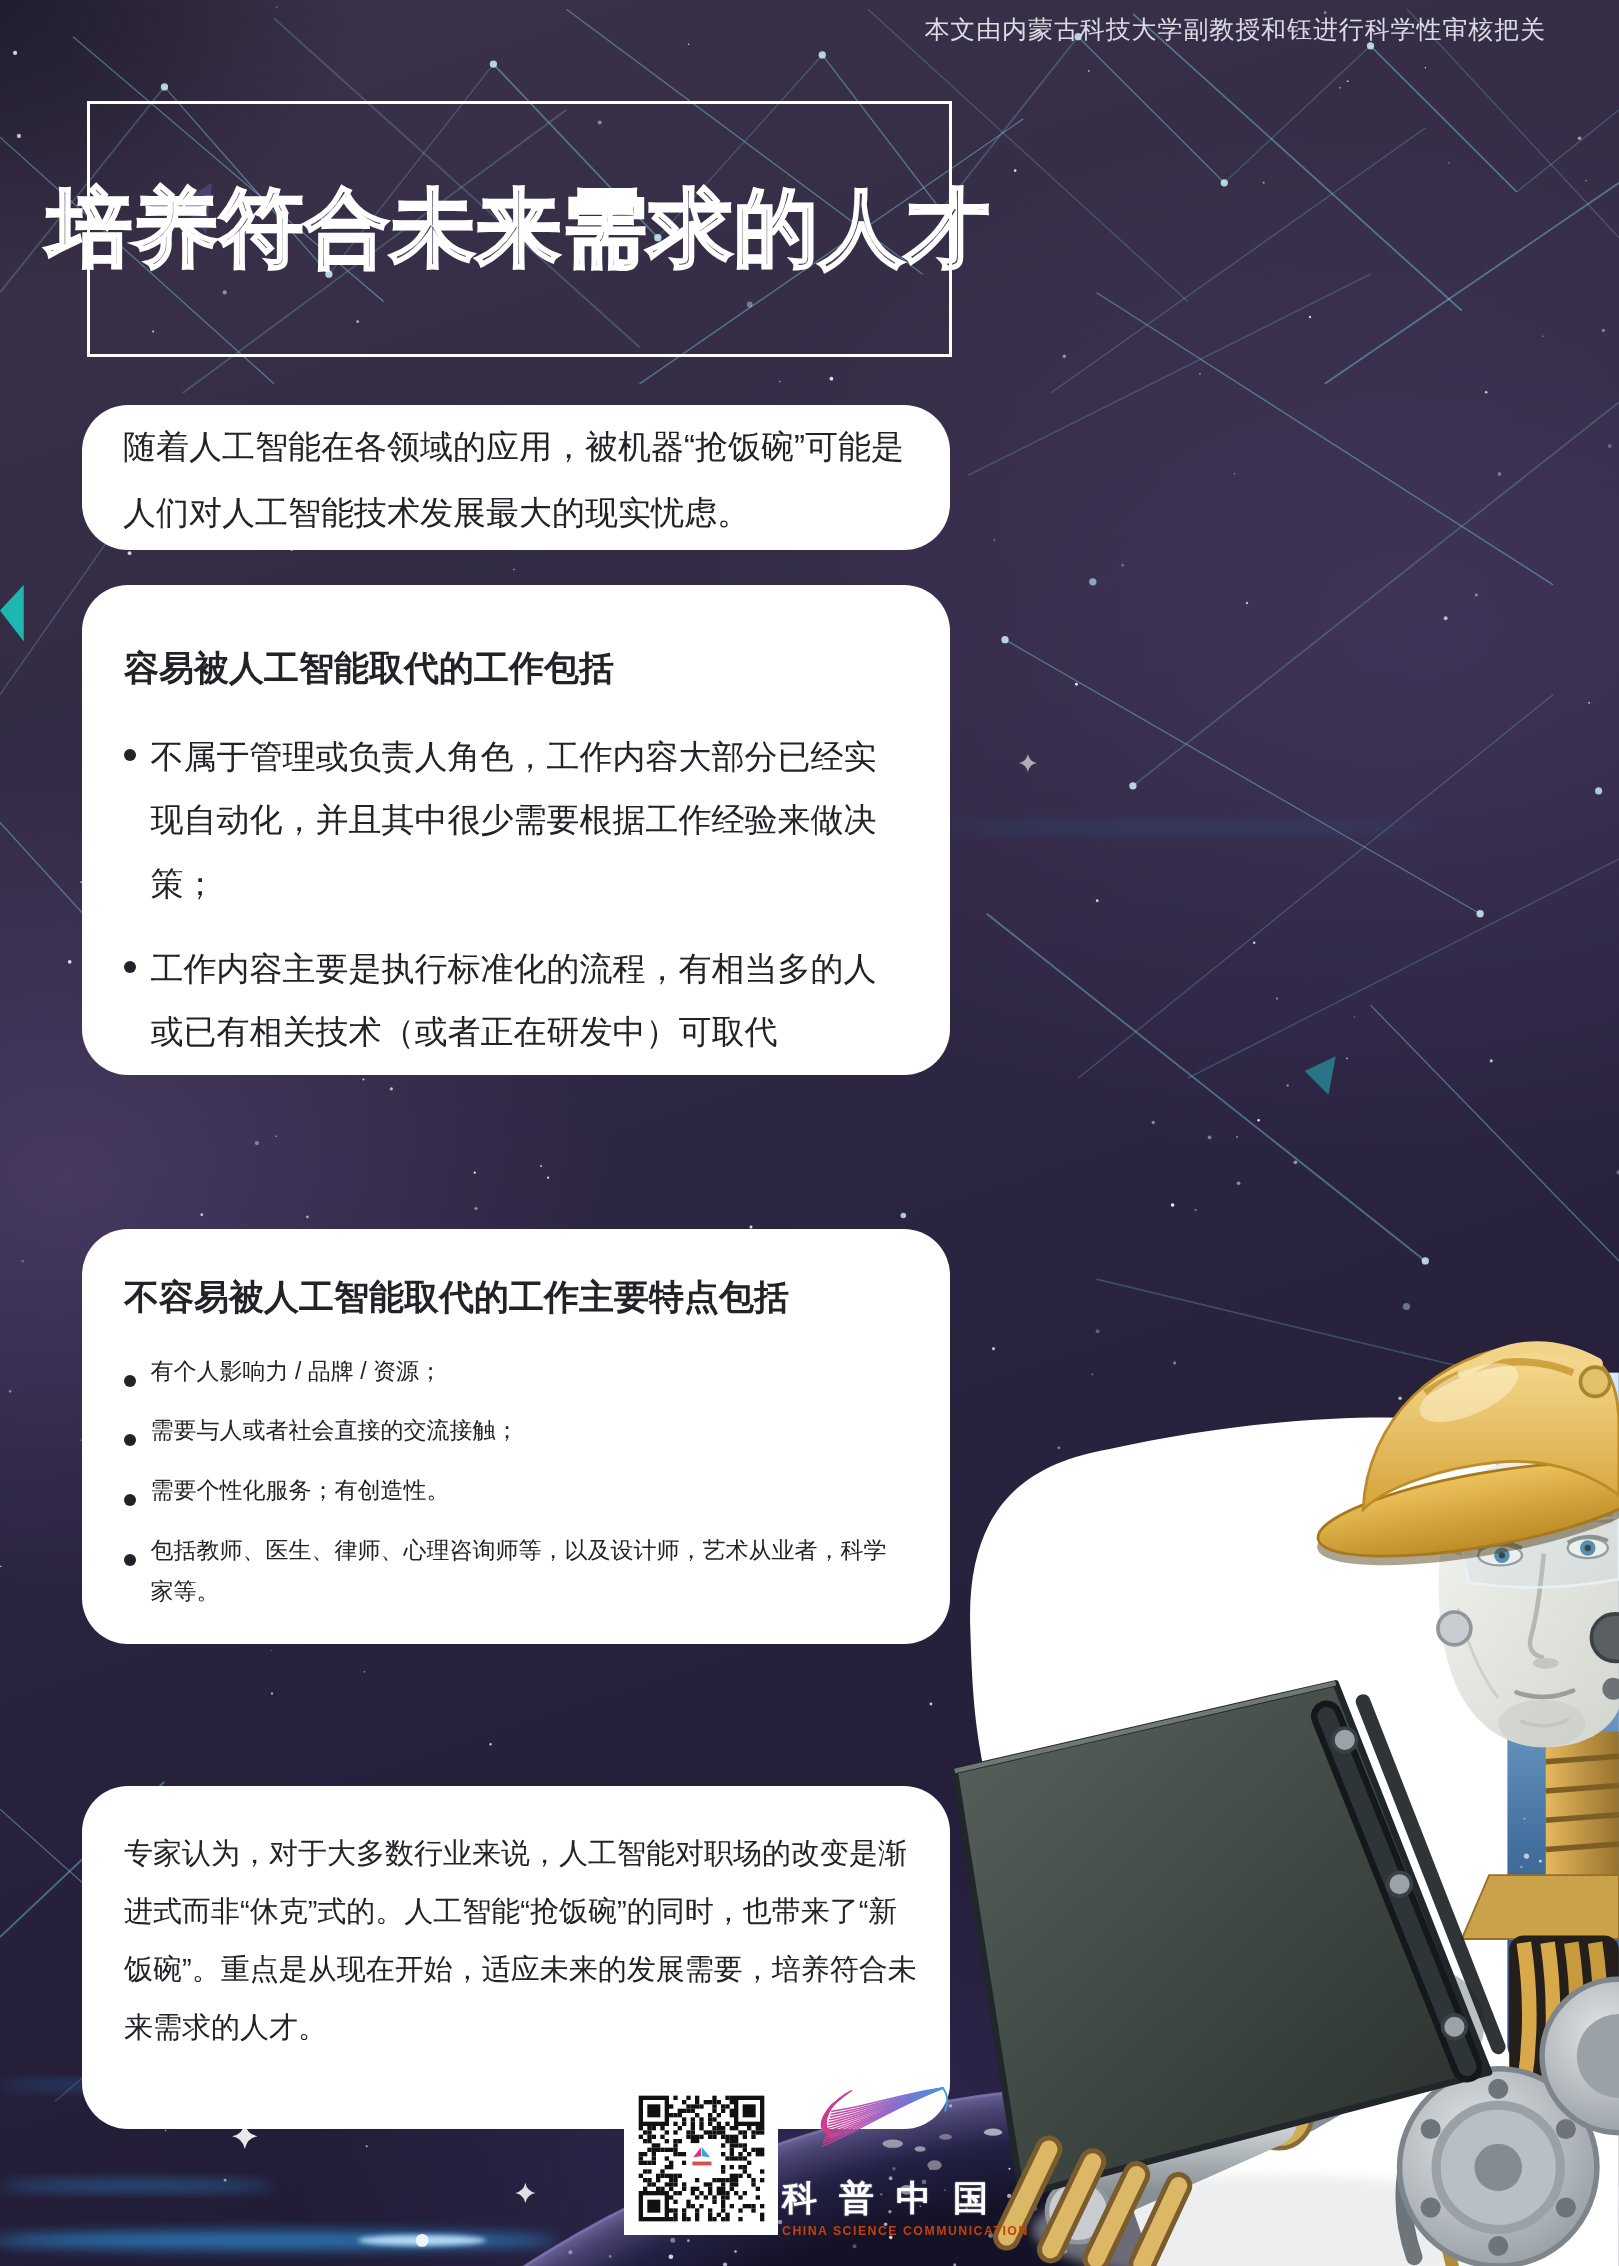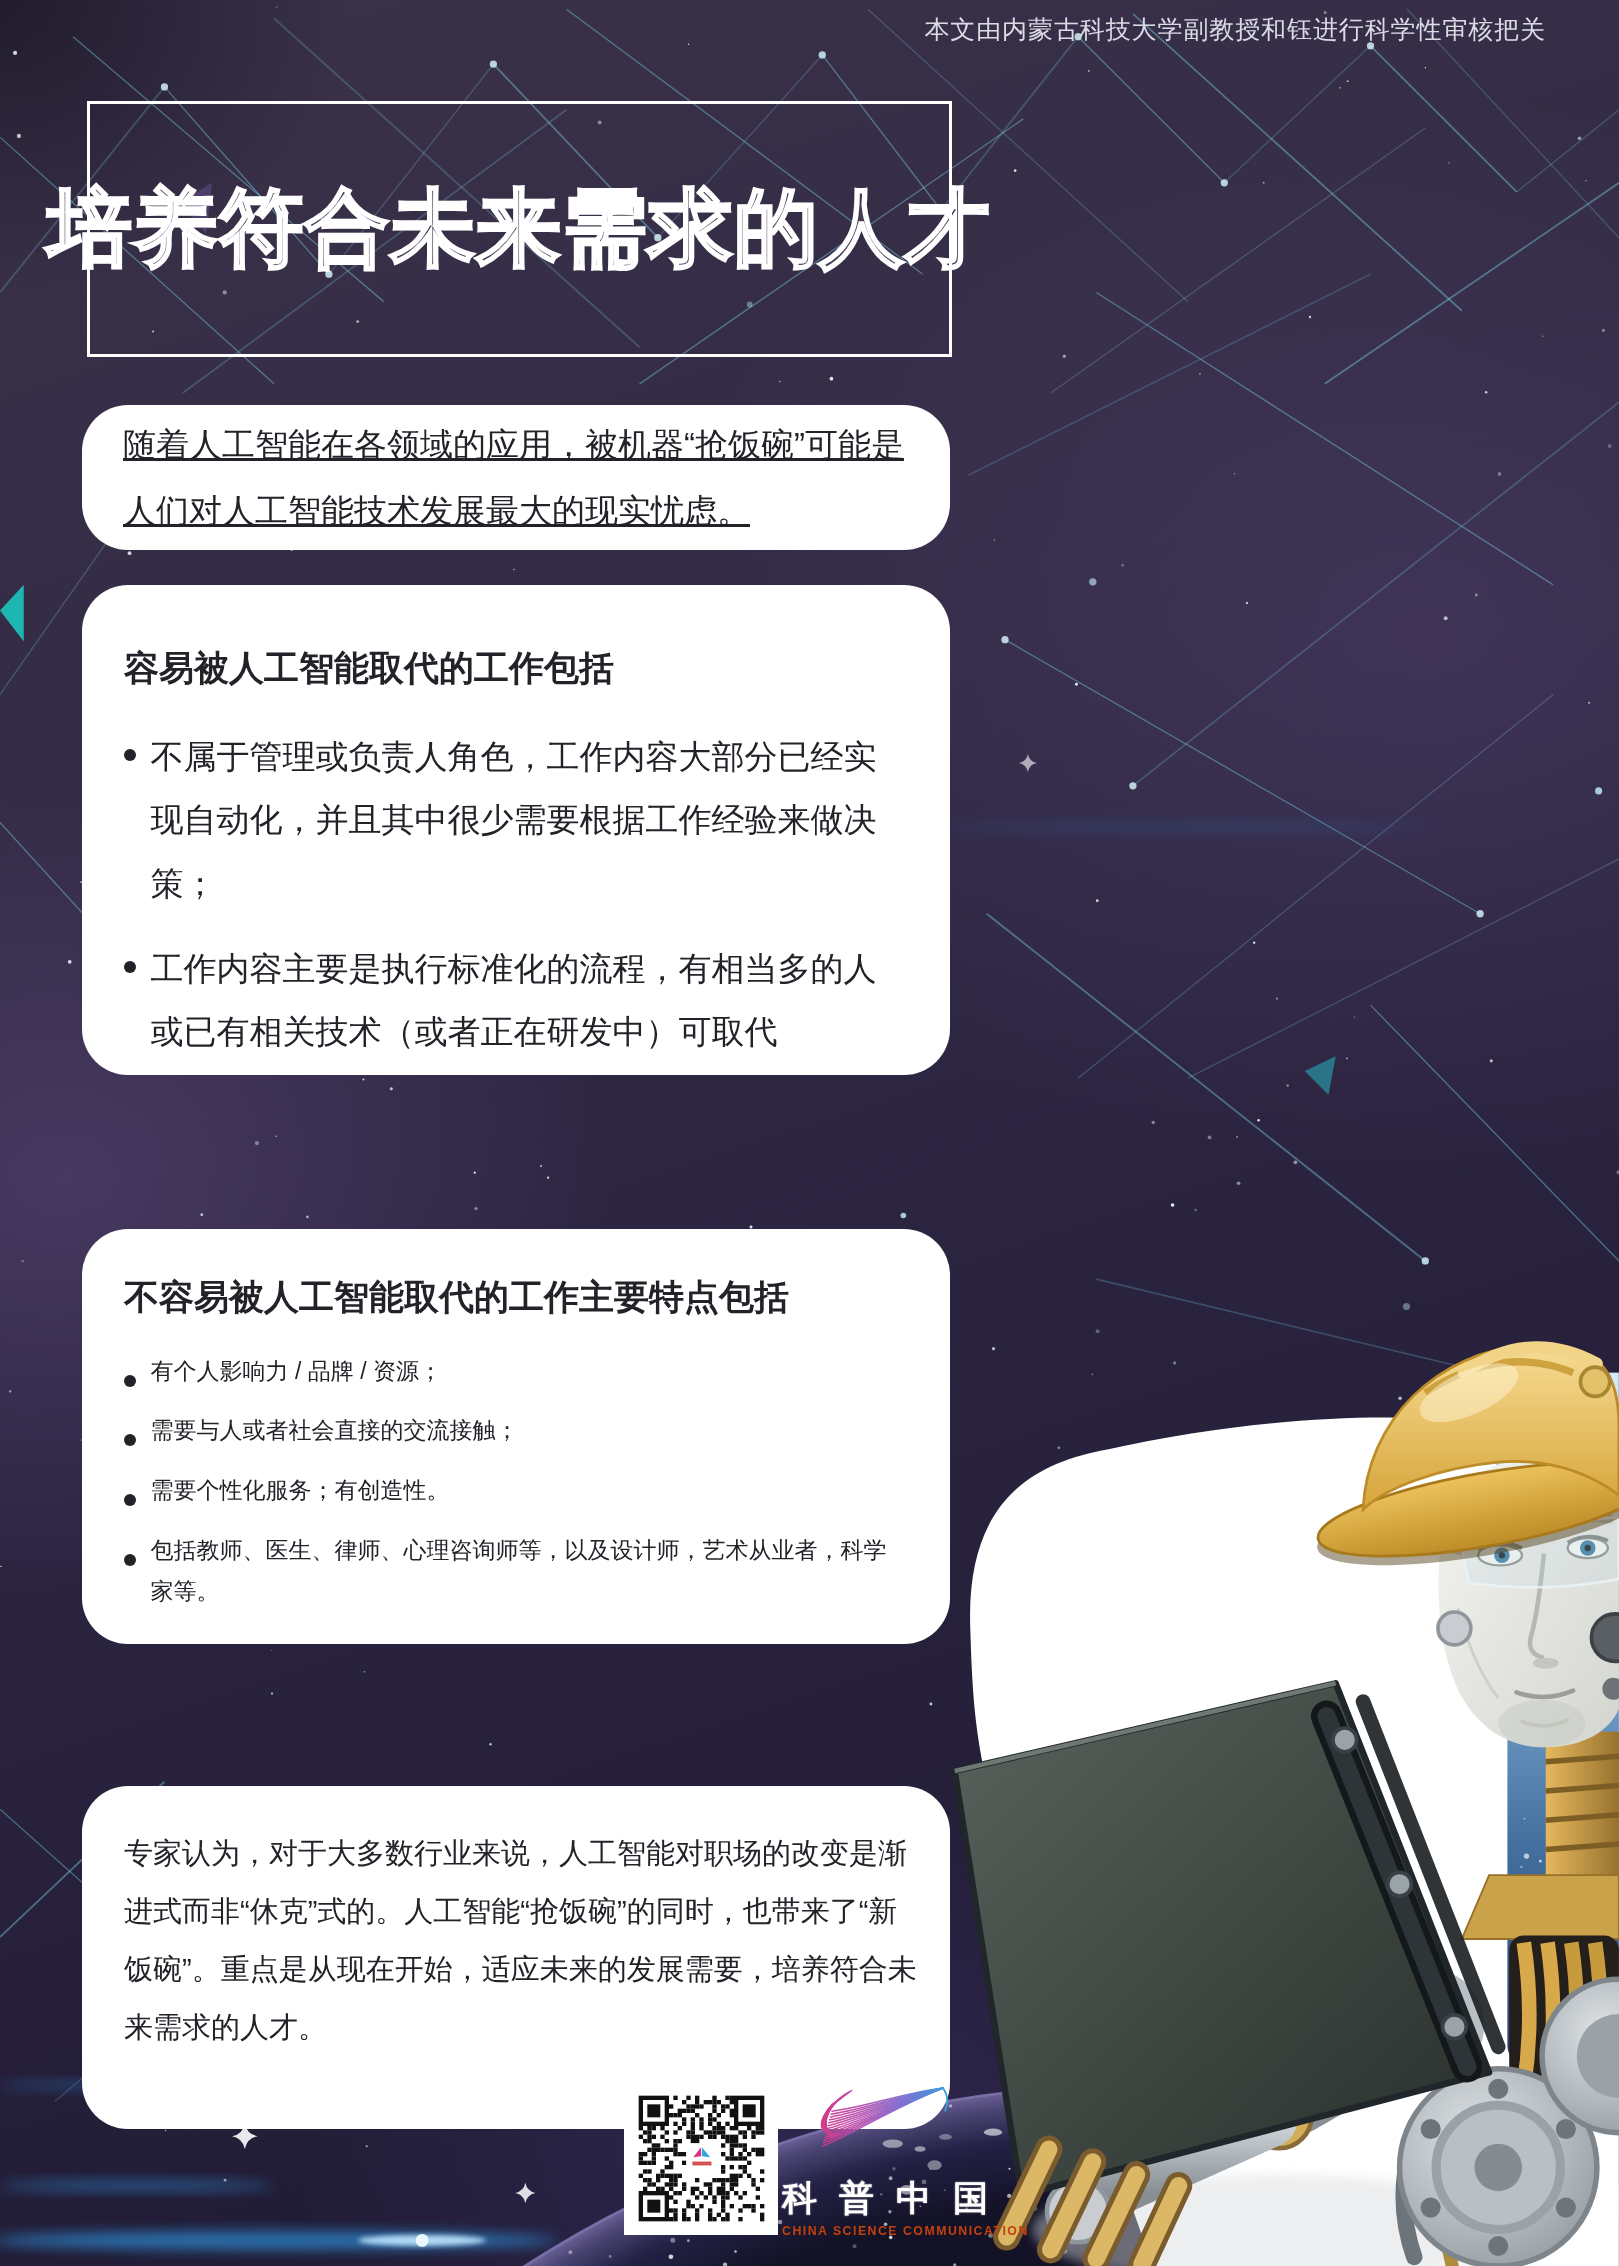--- a/index.html
+++ b/index.html
@@ -32,22 +32,22 @@
     text-stroke:2.7px #ffffff;
     white-space:nowrap;
   }
   .card{
     position:absolute;left:82px;width:868px;z-index:2;
     background:#ffffff;border-radius:46px;
     color:#232229;box-sizing:border-box;
     word-break:break-all;overflow:hidden;
   }
   .card p{margin:0;}
-  .card-intro{top:405px;height:145px;padding:12px 41px;display:flex;align-items:center;
-    font-size:33px;line-height:2.0;font-weight:500;text-decoration:underline;}
+  .card-intro{top:405px;height:145px;padding:4px 41px;display:flex;align-items:flex-end;
+    font-size:33px;line-height:2.0;font-weight:500;}
   .card-replaceable{top:585px;height:490px;padding:53px 42px 0 42px;}
   .card-hard{top:1229px;height:415px;padding:38px 42px 0 42px;}
   .card-conclusion{top:1786px;height:343px;padding:38px 31px 0 42px;
     font-size:29px;line-height:2.0;font-weight:500;}
   .card h2{margin:0;font-size:35px;font-weight:700;line-height:1.7;}
   .card-replaceable h2{margin-bottom:27.4px;}
   .card-hard h2{margin-bottom:24px;}
   ul.bullets{list-style:none;margin:0;padding:0;}
   ul.bullets li{display:flex;align-items:flex-start;}
   .card-replaceable li{margin-bottom:22px;font-size:33px;line-height:1.92;font-weight:500;}

